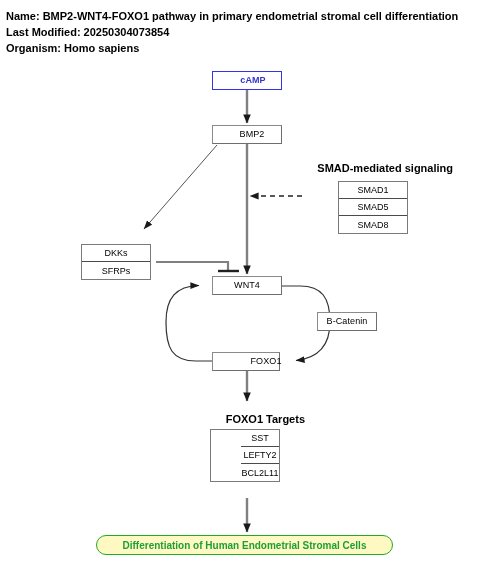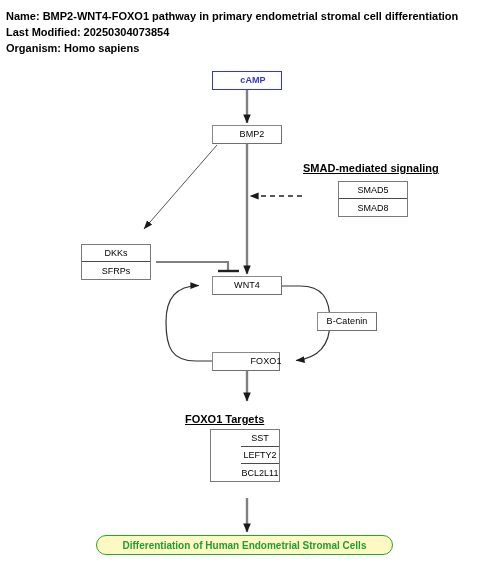--- a/index.html
+++ b/index.html
@@ -74,22 +74,21 @@
   }
   .group-box .row:last-child {
     border-bottom: none;
   }
   .group-title {
     position: absolute;
     font-size: 11px;
     font-weight: bold;
     color: #000;
     white-space: nowrap;
-    text-align: left;
-    text-decoration: underline;
+    text-align: right;
   }
   #camp-node {
     left: 212px;
     top: 71px;
     width: 70px;
     height: 19px;
     border: 1px solid #3333ee;
     color: #3333cc;
     font-weight: bold;
     font-size: 9px;
@@ -203,20 +202,21 @@
 </svg>
 
 <div class="node plain" id="camp-node">cAMP</div>
 <div class="node plain" id="bmp2-node">BMP2</div>
 <div class="node plain" id="wnt4-node">WNT4</div>
 <div class="node plain" id="bcatenin-node">B-Catenin</div>
 <div class="node plain" id="foxo1-node">FOXO1</div>
 
 <div class="group-title" id="smad-title">SMAD-mediated signaling</div>
 <div class="group-box" id="smad-group">
+  <div class="row">SMAD1</div>
   <div class="row">SMAD5</div>
   <div class="row">SMAD8</div>
 </div>
 
 <div class="group-box" id="inhibitor-group" style="left:81px; top:244px; width:70px;">
   <div class="row">DKKs</div>
   <div class="row">SFRPs</div>
 </div>
 
 <div class="group-title" id="targets-title">FOXO1 Targets</div>

